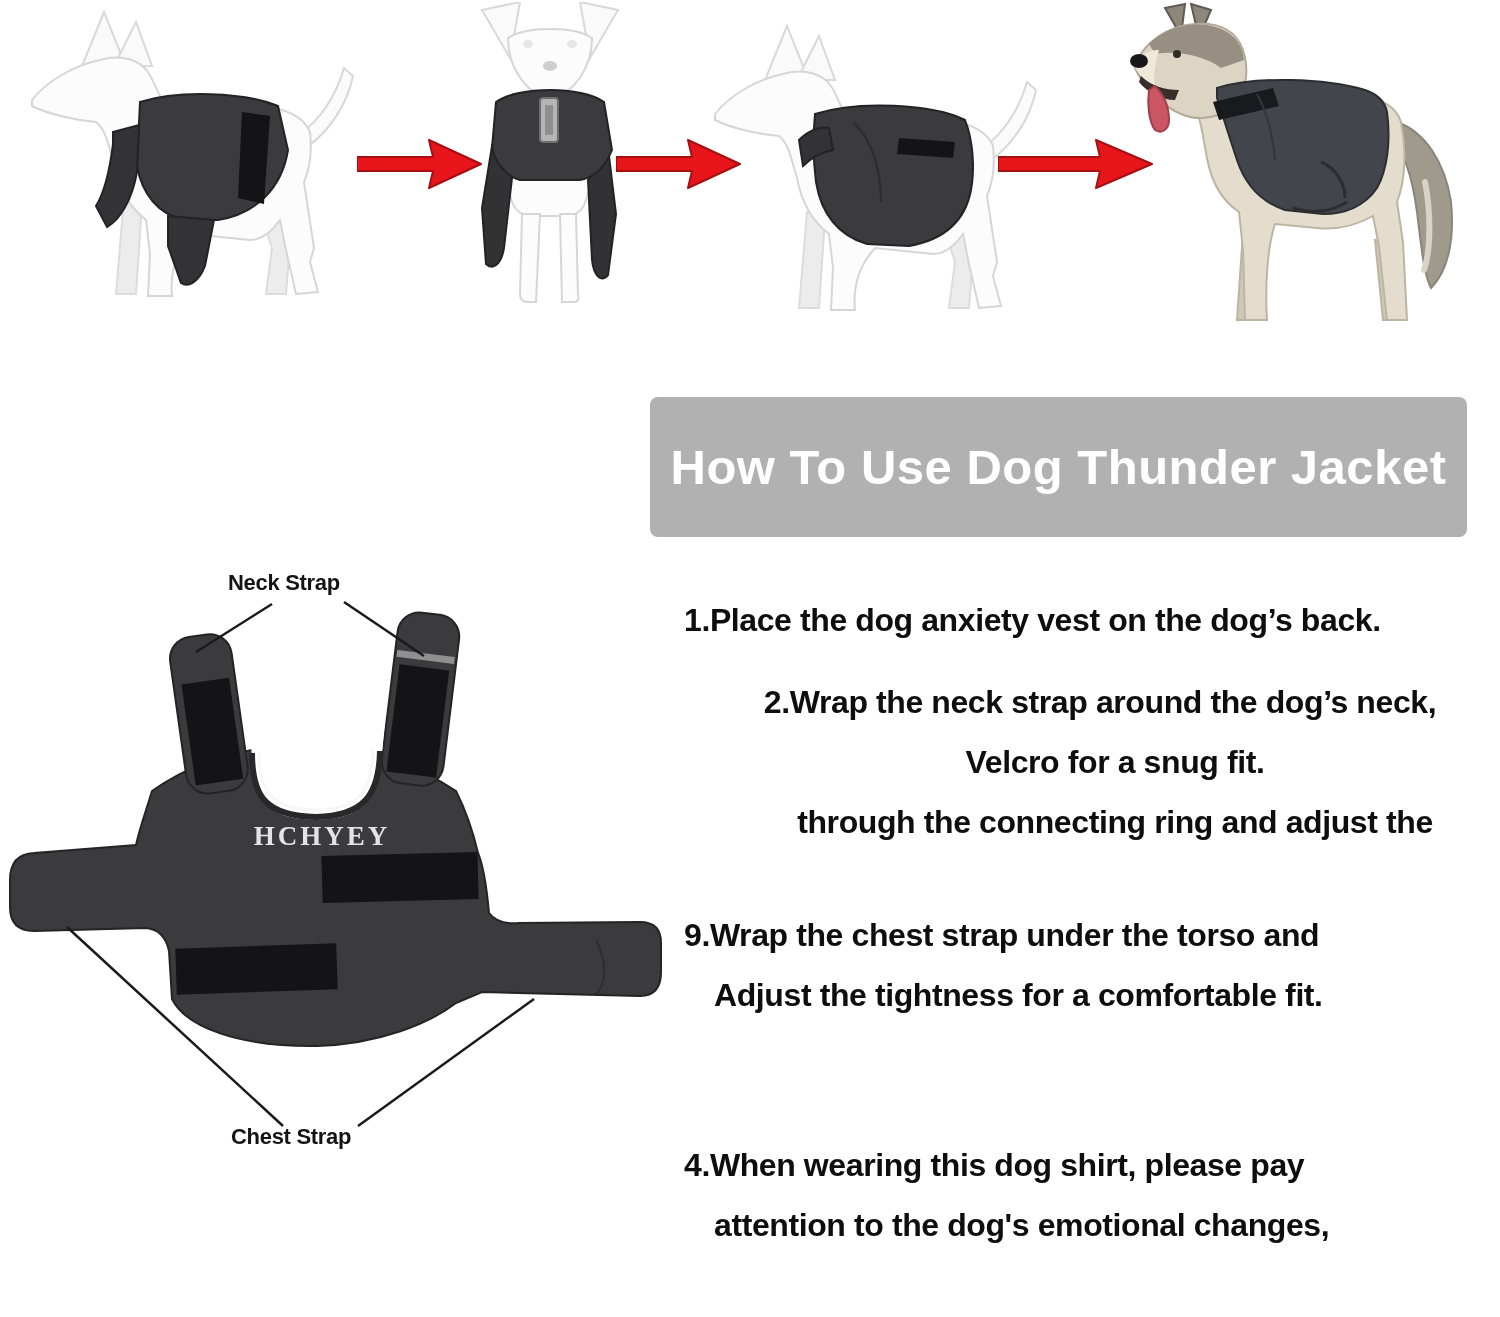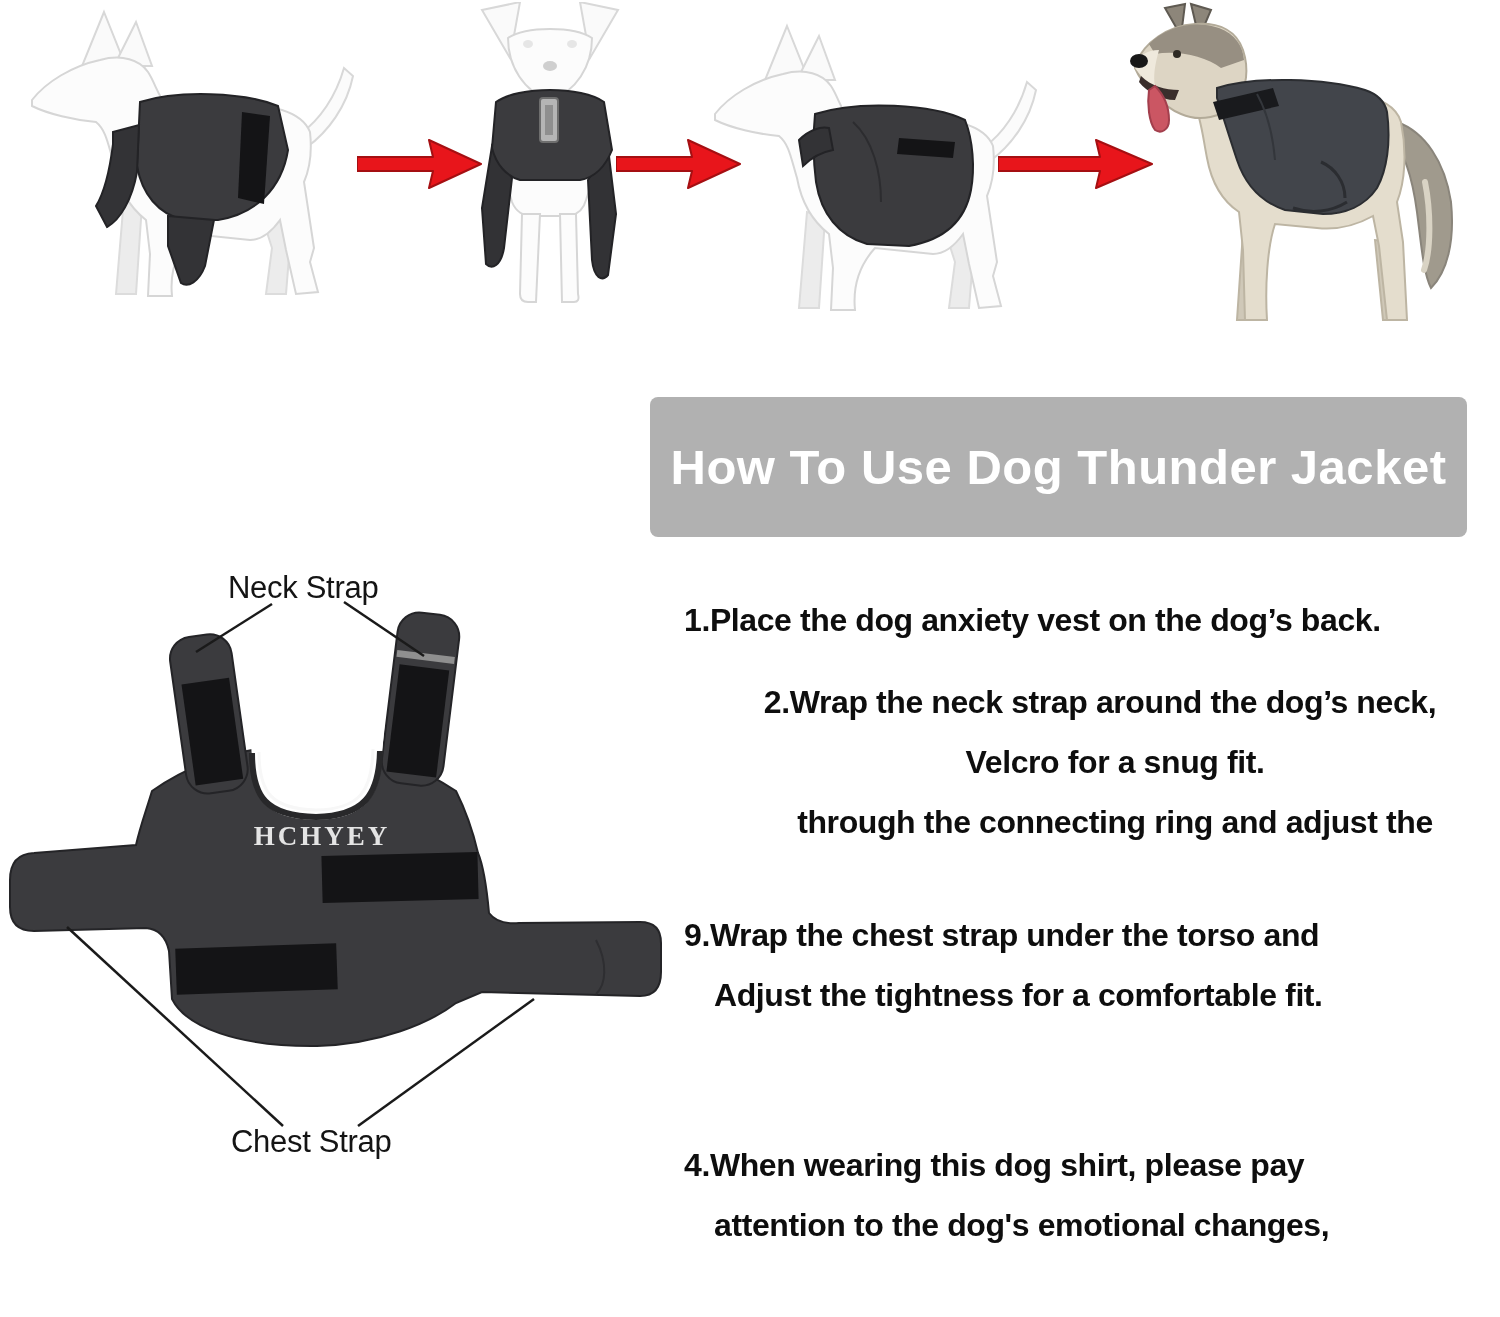--- a/index.html
+++ b/index.html
@@ -17,21 +17,21 @@
     color:var(--banner-text,#ffffff);font-size:49px;font-weight:700;
     letter-spacing:0.5px;white-space:nowrap;
   }
   .step{
     position:absolute;left:684px;width:832px;font-weight:700;font-size:32px;
     line-height:60px;letter-spacing:-0.4px;color:var(--text-black,#0e0e0e);
   }
   .sline{white-space:nowrap;}
   .cont{padding-left:30px;}
   .anno-label{
-    position:absolute;font-size:31px;font-weight:400;color:#141414;
+    position:absolute;font-size:22px;font-weight:700;color:#141414;
     letter-spacing:-0.3px;white-space:nowrap;z-index:5;
   }
   svg{display:block;}
 </style>
 </head>
 <body>
 
 <div class="canvas">
 
   <svg class="fig" style="left:20px;top:8px;" width="335" height="300" viewBox="0 0 335 300">

